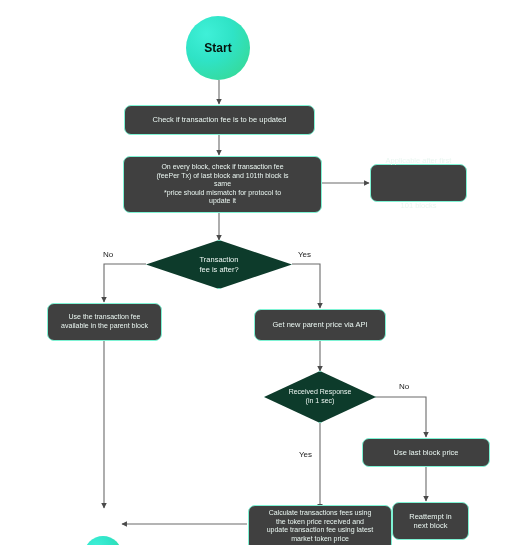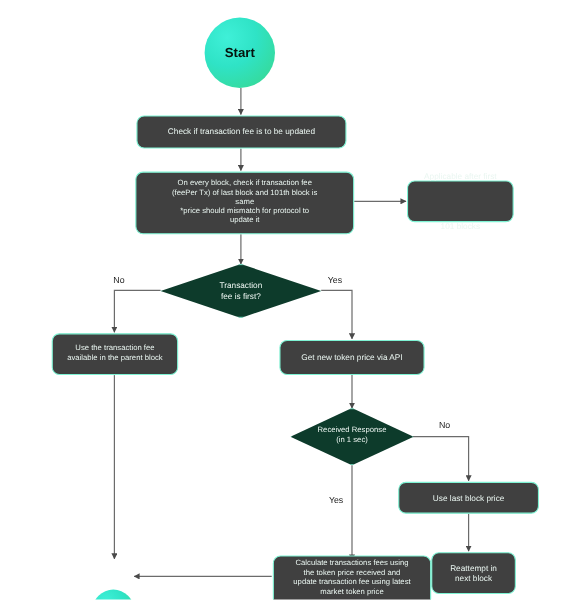--- a/index.html
+++ b/index.html
@@ -114,39 +114,39 @@
   <div class="node process" style="left:370px;top:164px;width:97px;height:38px;font-size:7.5px;flex-direction:column;gap:35px;">
     <span>Applicable after first</span>
     <span>101 blocks</span>
   </div>
 
   <div class="node decision" style="left:146px;top:240px;width:146px;height:49px;font-size:7.5px;">
     <div class="dwrap">
       <div class="dshape"></div>
       <div class="dtext">
         <div>Transaction</div>
-        <div>fee is first?</div>
+        <div>fee is after?</div>
       </div>
     </div>
   </div>
 
   <div class="edge-label" style="left:103px;top:250px;">
     <span>No</span>
   </div>
   <div class="edge-label" style="left:298px;top:250px;">
     <span>Yes</span>
   </div>
 
   <div class="node process" style="left:47px;top:303px;width:115px;height:38px;font-size:7px;flex-direction:column;">
     <span>Use the transaction fee</span>
     <span>available in the parent block</span>
   </div>
 
   <div class="node process" style="left:254px;top:309px;width:132px;height:32px;font-size:7.5px;">
-    <span>Get new token price via API</span>
+    <span>Get new parent price via API</span>
   </div>
 
   <div class="node decision" style="left:264px;top:371px;width:112px;height:52px;font-size:7px;">
     <div class="dwrap">
       <div class="dshape"></div>
       <div class="dtext">
         <div>Received Response</div>
         <div>(in 1 sec)</div>
       </div>
     </div>

